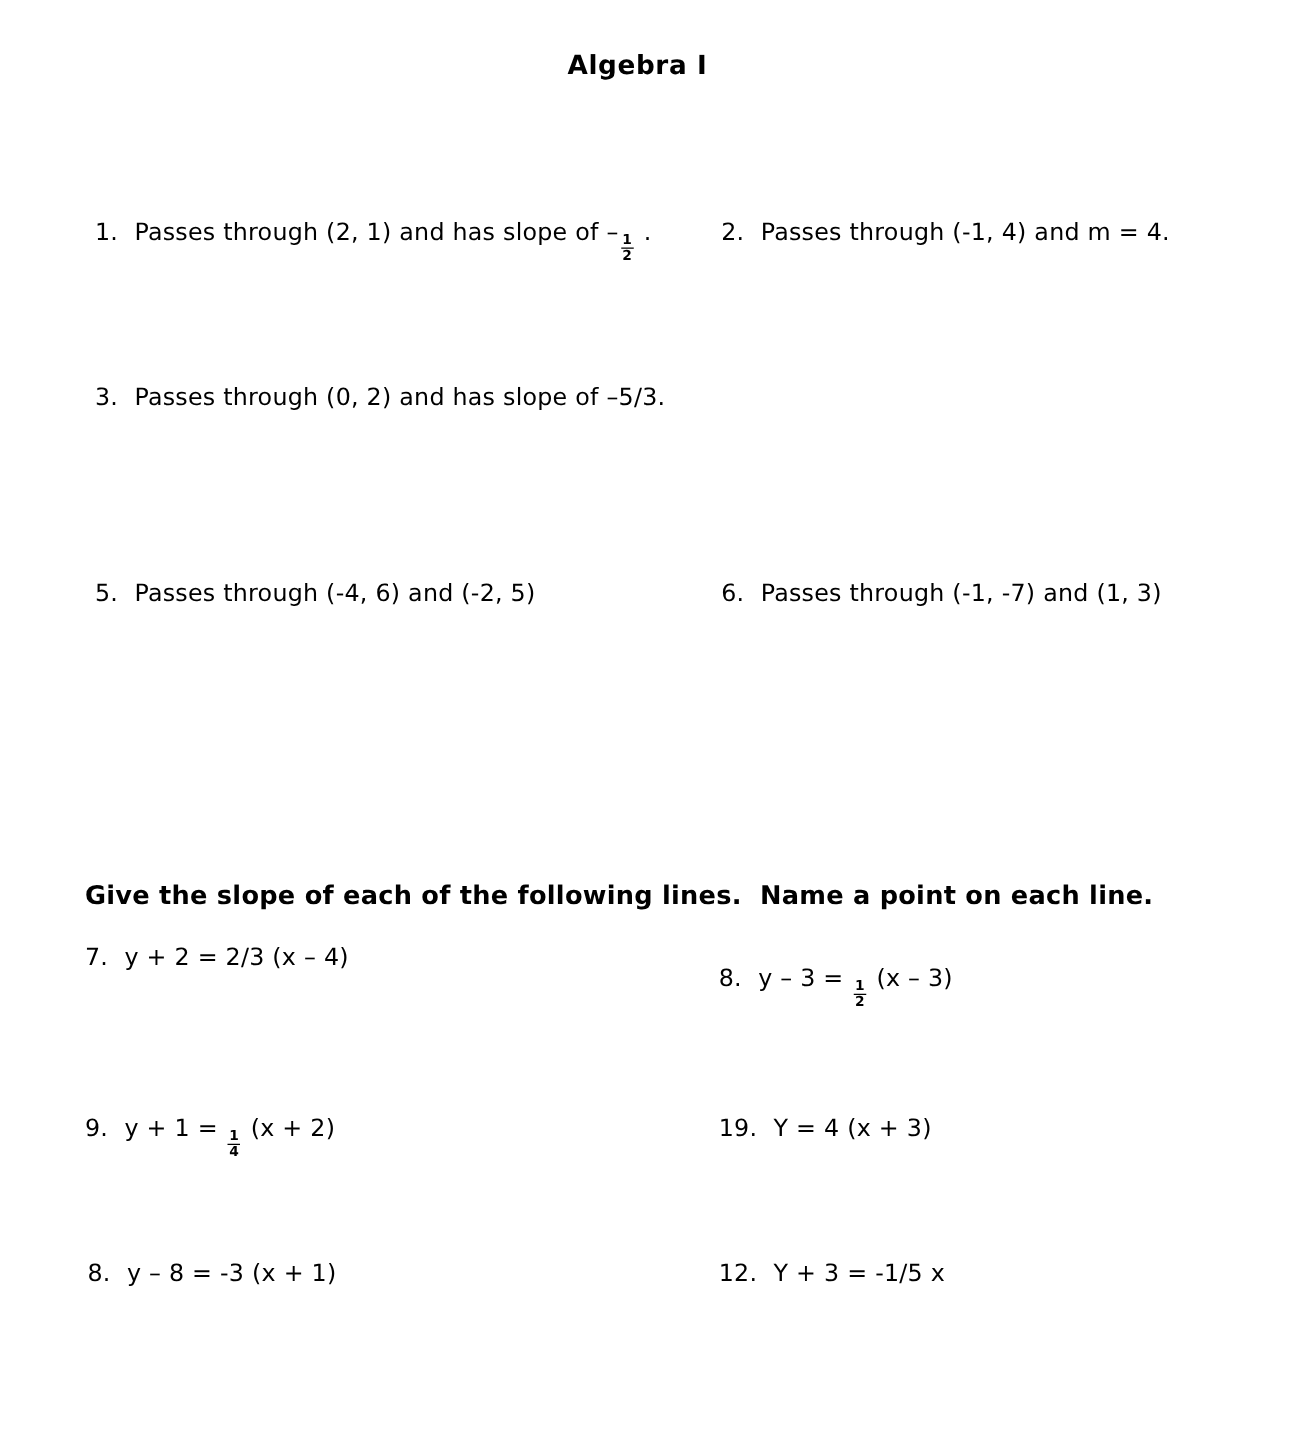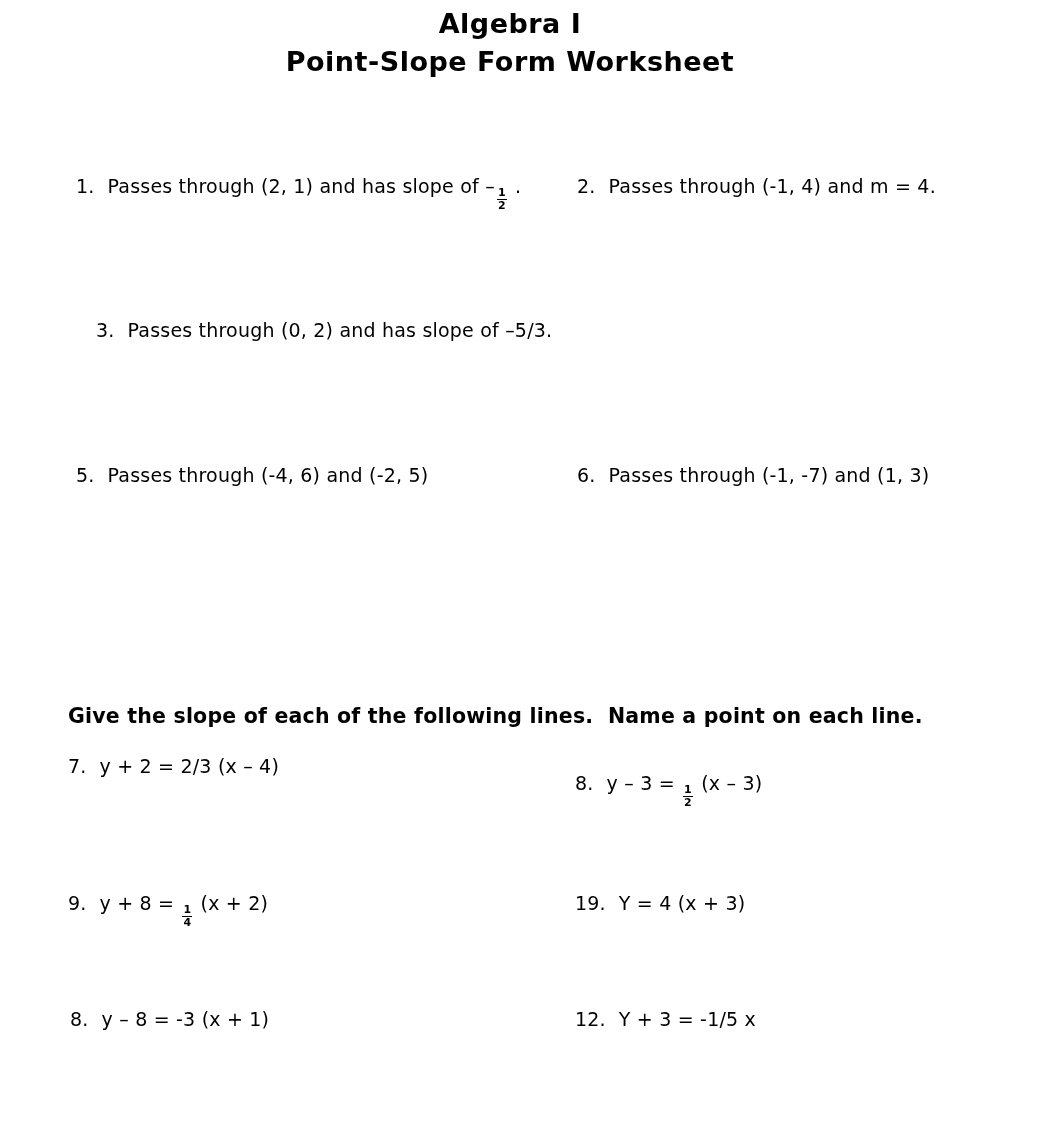--- a/index.html
+++ b/index.html
@@ -17,24 +17,25 @@
     overflow: hidden;
   }
   .title-block {
     position: absolute;
     top: 5px;
     left: 0;
     width: 1020px;
     text-align: center;
   }
   .title-line {
-    font-size: 27px;
+    font-size: 21px;
     font-weight: bold;
     line-height: 38px;
     letter-spacing: 0.5px;
+    margin-top: 28px;
   }
   .instruction {
     position: absolute;
     margin: 0;
     font-size: 20.5px;
     font-weight: bold;
     white-space: pre-wrap;
     letter-spacing: 0.2px;
   }
   #instruction-1 { top: 103px; left: 68px; }
@@ -62,39 +63,38 @@
   .frac .fnum {
     border-bottom: 1.5px solid #000;
     padding: 0 1px;
   }
   .frac .fden {
     padding: 0 1px;
   }
   
   #p1  { top: 175px;  left: 76px;  }
   #p2  { top: 175px;  left: 577px; }
-  #p3  { top: 319px;  left: 76px; margin-left: 20px;  }
+  #p3  { top: 307px;  left: 76px;  }
   #p4  { top: 319px;  left: 577px; }
   #p5  { top: 464px;  left: 76px;  }
   #p6  { top: 464px;  left: 577px; }
   #p7  { top: 755px;  left: 68px;  }
   #p8  { top: 772px;  left: 575px; }
   #p9  { top: 892px;  left: 68px;  }
   #p10 { top: 892px;  left: 575px; }
   #p11 { top: 1008px; left: 70px;  }
   #p12 { top: 1008px; left: 575px; text-align: center; }
 </style>
 </head>
 <body>
 
 <div class="page">
 
   <header class="title-block">
     <div class="title-line">Algebra I</div>
-    <div class="title-line">Point-Slope Form Worksheet</div>
   </header>
 
 
   <div class="problem" id="p1">
     <span class="num">1.</span><span>Passes through (2, 1) and has slope of –</span><span class="frac">
         <span class="fnum">1</span>
         <span class="fden">2</span>
       </span><span> .</span>
   </div>
 
@@ -122,21 +122,21 @@
   </div>
 
   <div class="problem" id="p8">
     <span class="num">8.</span><span>y – 3 = </span><span class="frac">
         <span class="fnum">1</span>
         <span class="fden">2</span>
       </span><span> (x – 3)</span>
   </div>
 
   <div class="problem" id="p9">
-    <span class="num">9.</span><span>y + 8 = </span><span class="frac">
+    <span class="num">9.</span><span>y + 1 = </span><span class="frac">
         <span class="fnum">1</span>
         <span class="fden">4</span>
       </span><span> (x + 2)</span>
   </div>
 
   <div class="problem" id="p10">
     <span class="num">19.</span><span>Y = 4 (x + 3)</span>
   </div>
 
   <div class="problem" id="p11">

